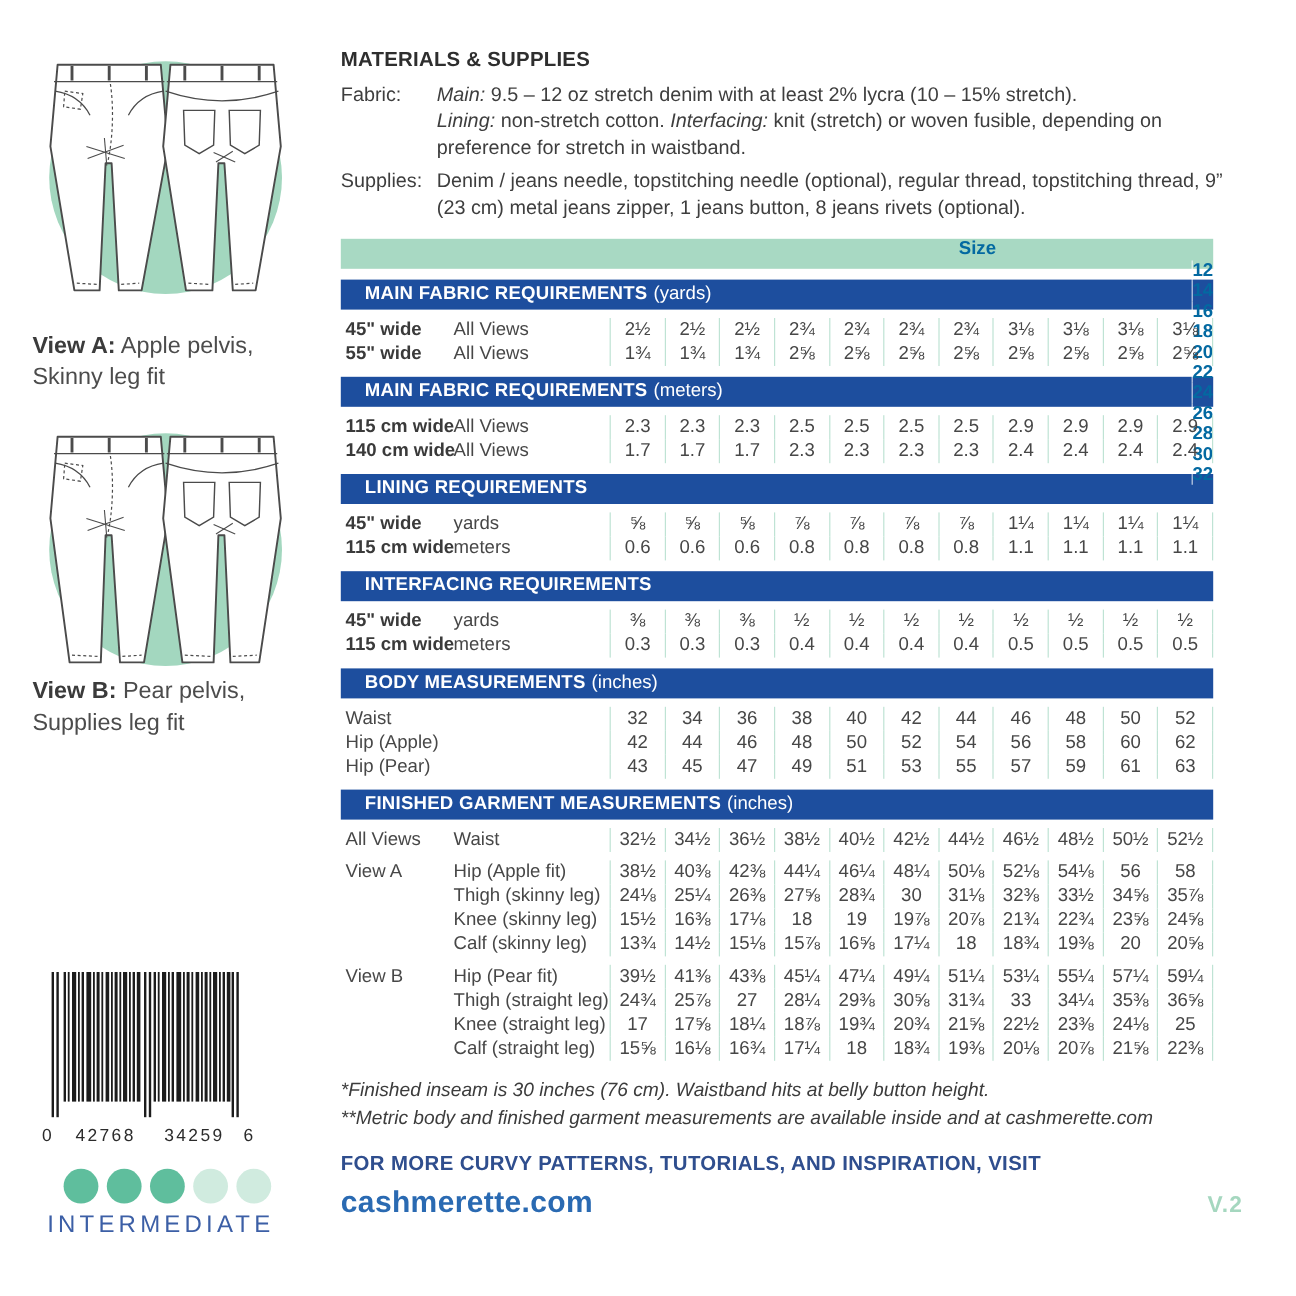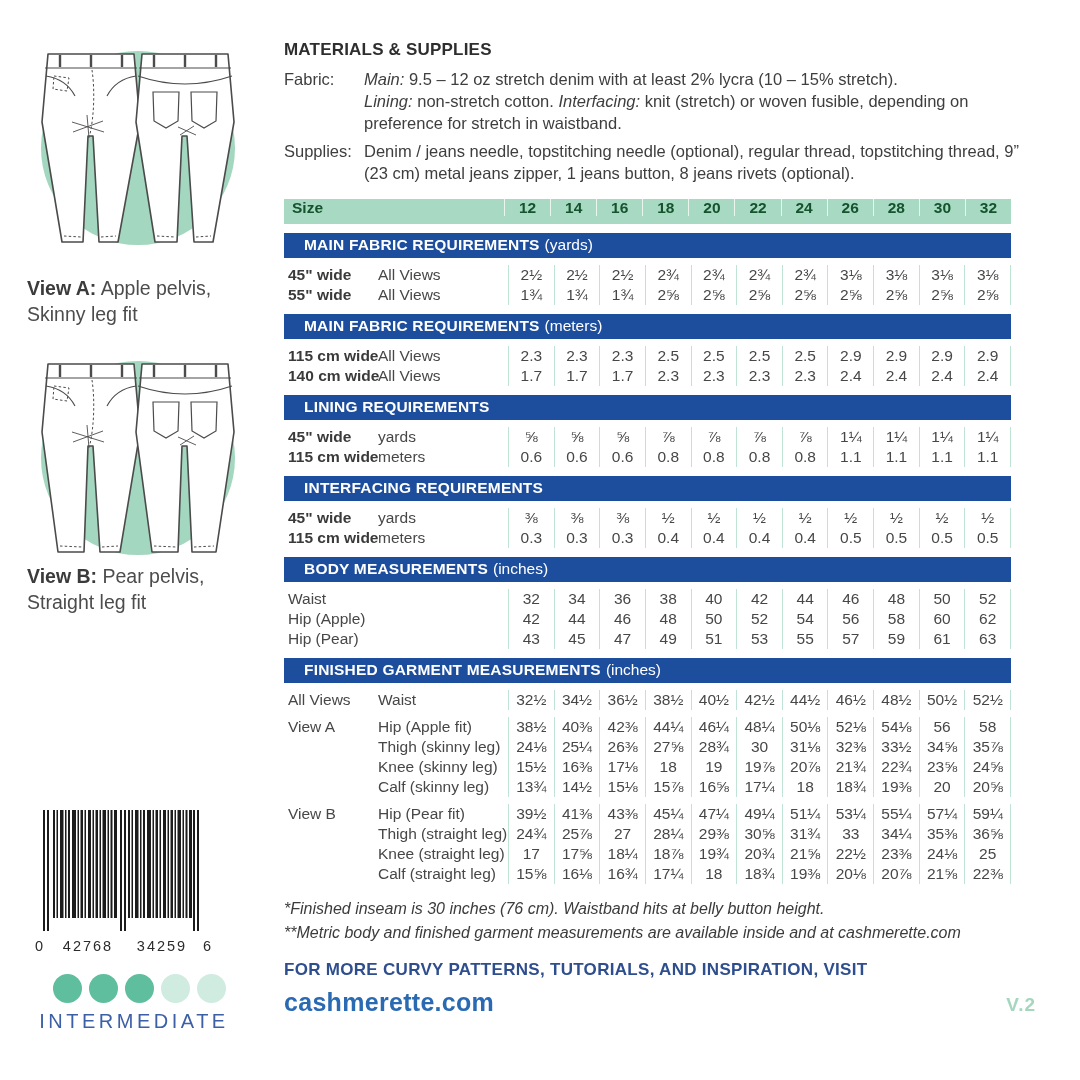--- a/index.html
+++ b/index.html
@@ -27,22 +27,22 @@
   }
   
   .right { position:absolute; left:284px; top:40px; width:758px; }
   .mat-title { font-size:17px; font-weight:bold; color:#2e2e2e; letter-spacing:.2px; margin-bottom:8px; }
   .mat-row  { display:flex; font-size:16.5px; line-height:1.34; color:#3e3e3e; margin-bottom:6px; }
   .mat-label{ flex:none; width:80px; }
   .mat-text { flex:1; }
   
   .chart { width:727px; }
   .size-bar {
-    display:flex; align-items:flex-start; height:25px; margin-top:14px;
-    background:var(--mint,#a8d9c3); color:#14532d; font-weight:bold; font-size:15.5px;
+    display:flex; align-items:flex-end; height:25px; margin-top:14px;
+    background:var(--mint,#a8d9c3); color:#0369a1; font-weight:bold; font-size:15.5px;flex-direction:column;
   }
   .size-label { flex:none; width:220px; padding-left:8px; }
   .size-cell  { flex:1; text-align:center; border-left:1.5px solid rgba(255,255,255,.75); line-height:17px; }
   .sec-bar {
     display:flex; align-items:center; height:25px; margin-top:9px; padding-left:20px;
     background:var(--blue,#1d4e9e); color:#fff; font-size:15.5px;
   }
   .sec-title  { font-weight:bold; letter-spacing:.2px; }
   .sec-suffix { font-weight:normal; margin-left:5px; }
   .row-group { margin:7px 0; }
@@ -153,21 +153,21 @@
     <path d="M40,23 l0,12"></path>
             <path d="M71,23 l0,12"></path>
             <path d="M102,23 l0,12"></path>
     <path d="M134,23 l0,12"></path>
             <path d="M165,23 l0,12"></path>
             <path d="M196,23 l0,12"></path>
   </g>
 </svg></div>
     <div class="view-label label-b">
       <b>View B:</b><span> Pear pelvis,</span><br>
-      <span>Straight leg fit</span>
+      <span>Supplies leg fit</span>
     </div>
     <div class="barcode-wrap">
       <div id="bc-bars"><svg width="176" height="122" viewBox="0 0 176 122">
             <rect x="8" y="0" width="2" height="121" fill="#1c1c1c"></rect>
             <rect x="12" y="0" width="2" height="121" fill="#1c1c1c"></rect>
             <rect x="85" y="0" width="2" height="121" fill="#1c1c1c"></rect>
             <rect x="89" y="0" width="2" height="121" fill="#1c1c1c"></rect>
             <rect x="158" y="0" width="2" height="121" fill="#1c1c1c"></rect>
             <rect x="162" y="0" width="2" height="121" fill="#1c1c1c"></rect>
             <rect x="18" y="0" width="2" height="108" fill="#1c1c1c"></rect>

